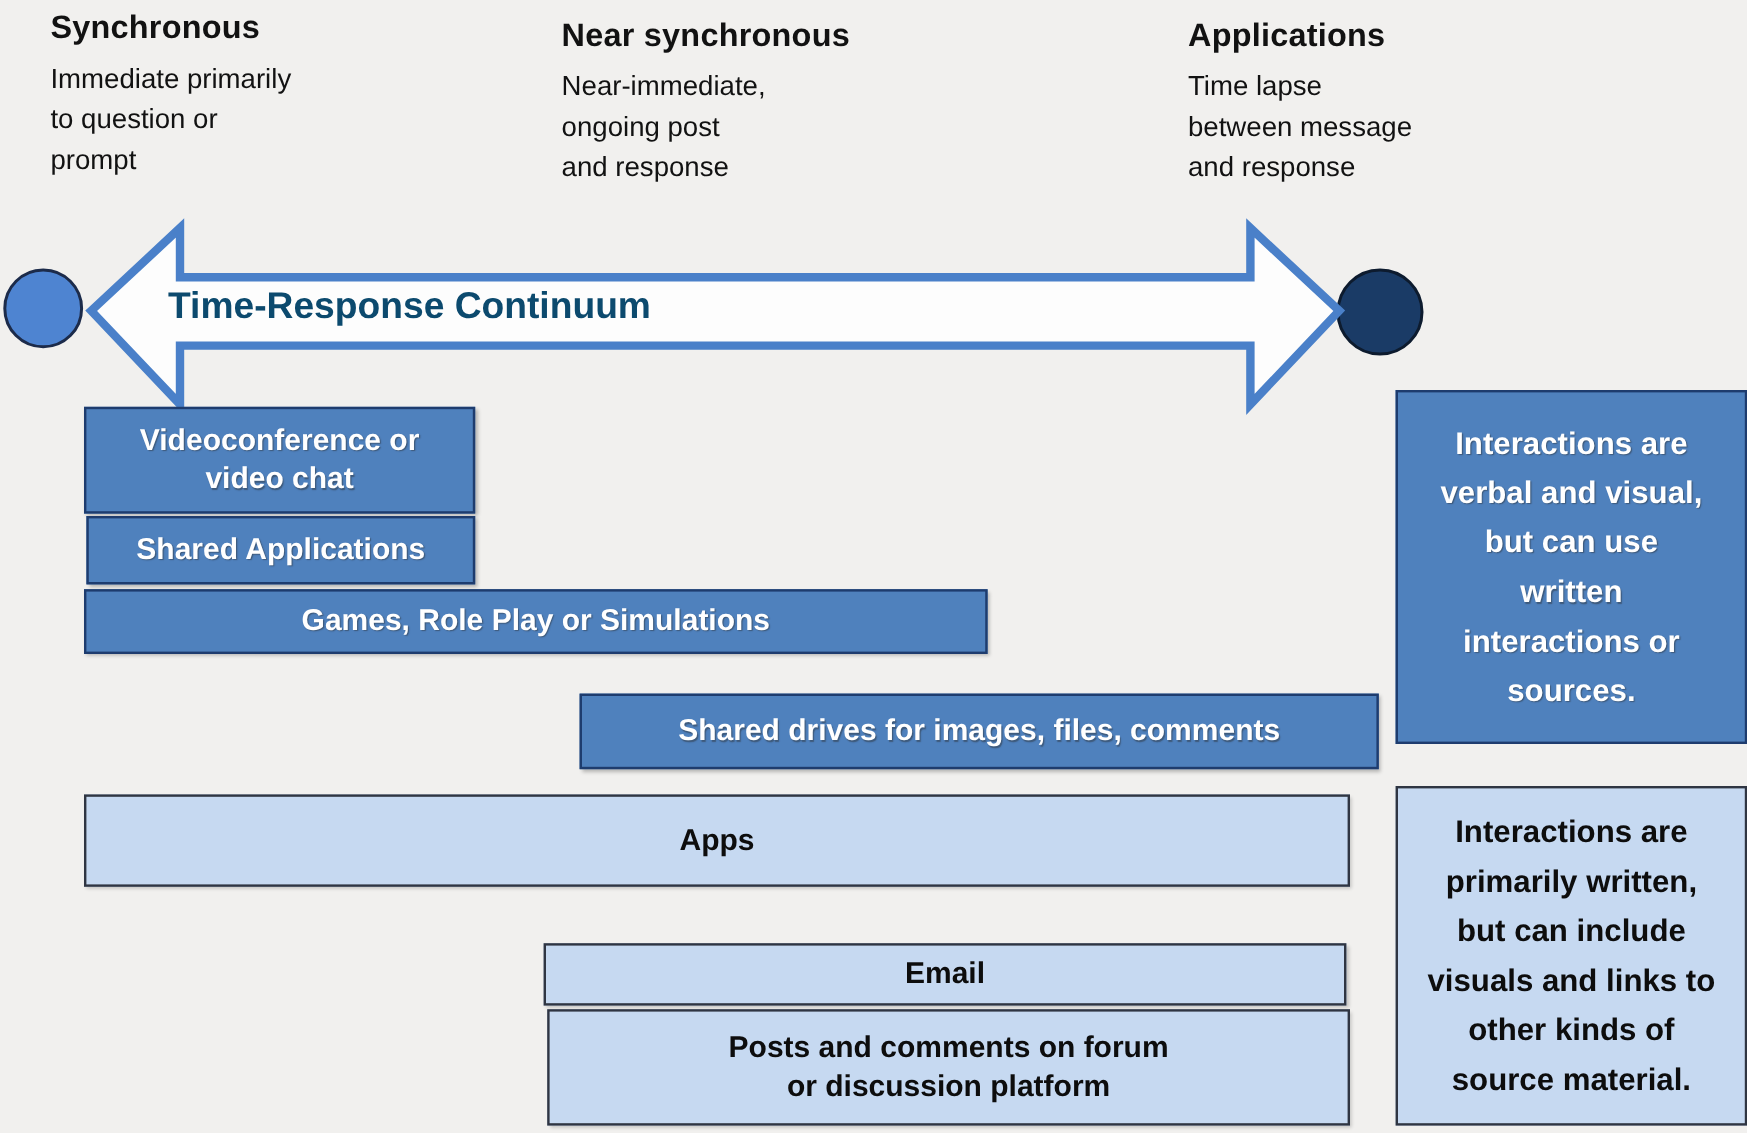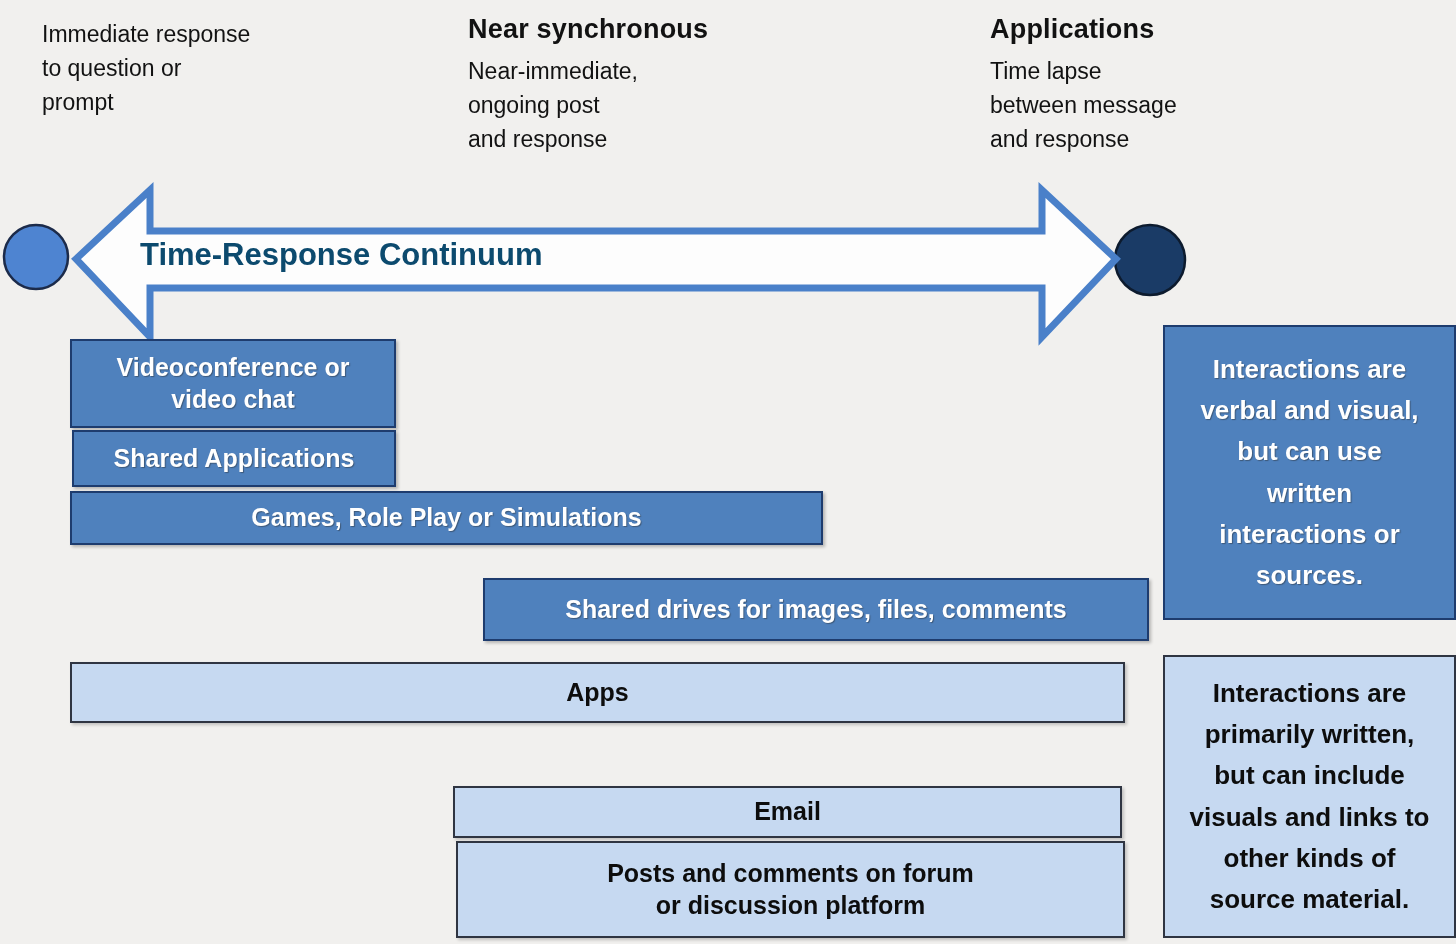--- a/index.html
+++ b/index.html
@@ -51,21 +51,22 @@
   .callout.light{
     background:#c6d9f1;border:2px solid #2f3542;color:#0d0d0d;
   }
 </style>
 </head>
 <body>
 
 <div class="canvas">
 
   <div class="col-header" style="left:42px;top:8px;">
-    <div class="subtitle">Immediate response
+    <div class="title">Synchronous</div>
+    <div class="subtitle">Immediate primarily
 to question or
 prompt</div>
   </div>
   <div class="col-header" style="left:468px;top:14px;">
     <div class="title">Near synchronous</div>
     <div class="subtitle">Near-immediate,
 ongoing post
 and response</div>
   </div>
   <div class="col-header" style="left:990px;top:14px;">
@@ -88,21 +89,21 @@
   <div class="bar dark" style="left:72px;top:430px;width:324px;height:57px;">Shared Applications</div>
   <div class="bar dark" style="left:483px;top:578px;width:666px;height:63px;">Shared drives for images, files, comments</div>
 
   <div class="callout dark" style="left:1163px;top:325px;width:293px;height:295px;">Interactions are
 verbal and visual,
 but can use
 written
 interactions or
 sources.</div>
 
-  <div class="bar light" style="left:70px;top:662px;width:1055px;height:61px;">Apps</div>
+  <div class="bar light" style="left:70px;top:662px;width:1055px;height:77px;">Apps</div>
   <div class="bar light" style="left:453px;top:786px;width:669px;height:52px;">Email</div>
   <div class="bar light" style="left:456px;top:841px;width:669px;height:97px;">Posts and comments on forum
 or discussion platform</div>
 
   <div class="callout light" style="left:1163px;top:655px;width:293px;height:283px;">Interactions are
 primarily written,
 but can include
 visuals and links to
 other kinds of
 source material.</div>

